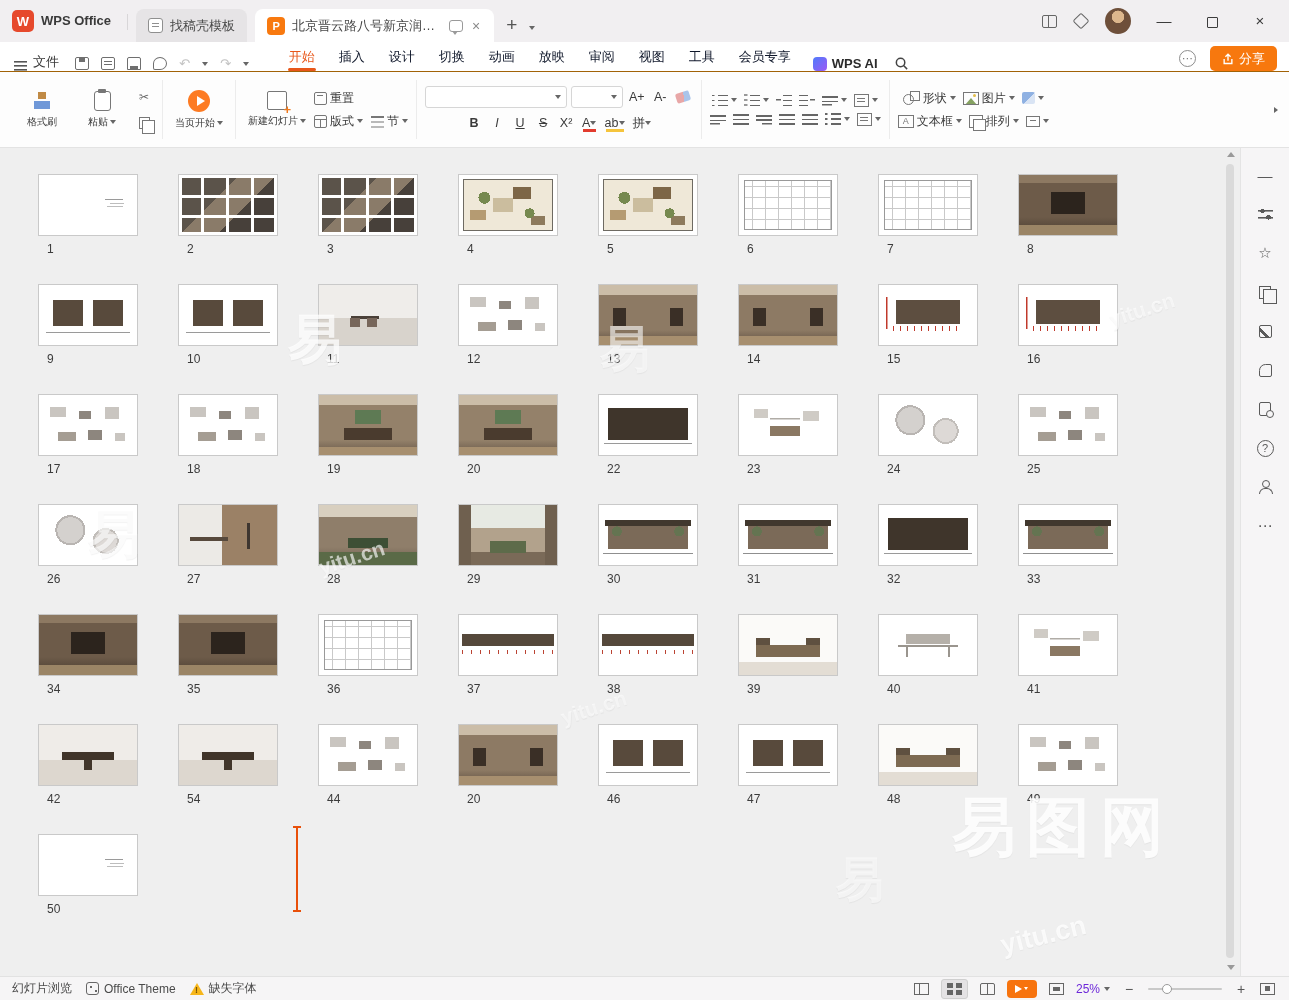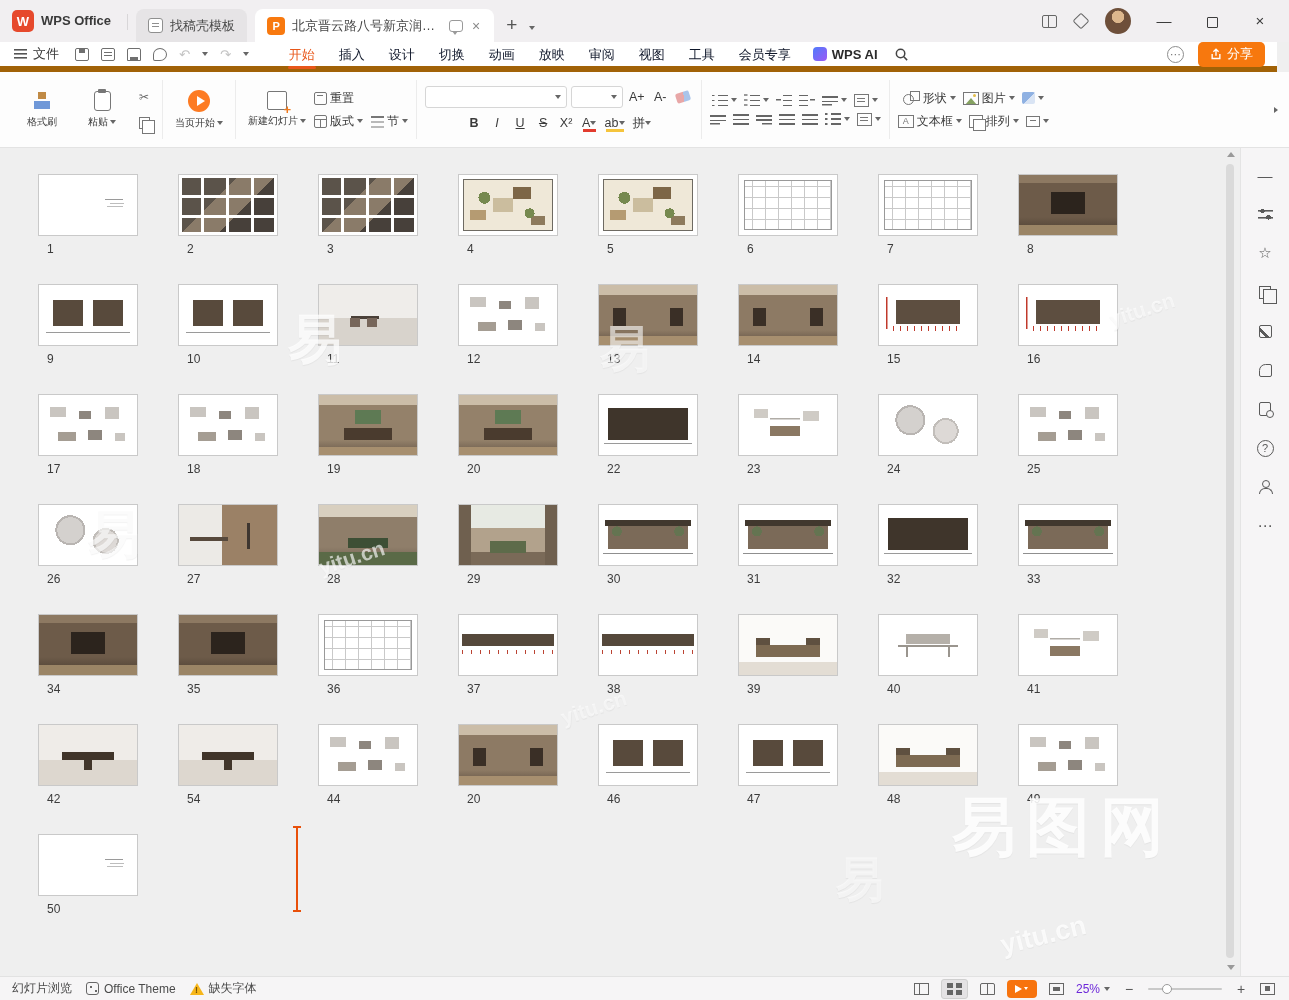--- a/index.html
+++ b/index.html
@@ -26,21 +26,21 @@
   .car{display:inline-block;width:0;height:0;border-left:3.5px solid transparent;border-right:3.5px solid transparent;border-top:4px solid #666}
   .tab-list-car{margin:0 0 12px 8px}
   .tb-right{margin-left:auto;display:flex;align-items:center;gap:18px;height:42px;padding-right:14px}
   .board-ic{width:15px;height:13px;border:1.4px solid #666;border-radius:2px;background:linear-gradient(#666 0 0) 4.5px 0/1.4px 100% no-repeat}
   .widget-ic{width:12px;height:12px;border:1.4px solid #666;transform:rotate(45deg);border-radius:2px}
   .avatar{width:26px;height:26px;border-radius:50%;background:radial-gradient(circle at 50% 34%,#dcb68c 0 6px,#6e4f3a 6.5px)}
   .winbtn{width:30px;text-align:center;font-size:15px;color:#3c3c3c;line-height:42px}
   .maxbox{display:inline-block;width:11px;height:11px;border:1.4px solid #3c3c3c;border-radius:1px;vertical-align:middle}
 
   
-  .menubar{position:absolute;top:42px;left:0;right:12px;height:30px;background:#fff;border-bottom:6px solid #a16207;display:flex;align-items:center;font-size:13px}
+  .menubar{position:absolute;top:42px;left:0;right:0;height:30px;background:#fff;border-bottom:1px solid #a16207;display:flex;align-items:flex-end;font-size:13px}
   .hamb{width:13px;height:10px;margin:0 6px 0 14px;background:linear-gradient(#555 0 0) 0 0/100% 1.6px no-repeat,linear-gradient(#555 0 0) 0 4px/100% 1.6px no-repeat,linear-gradient(#555 0 0) 0 8px/100% 1.6px no-repeat}
   .file-label{color:#3a3a3a;margin-right:16px}
   .qicons{display:flex;align-items:center;gap:12px;color:#bdbdbd}
   .qi{width:14px;height:13px;border:1.4px solid #6f6f6f;border-radius:2px}
   .qi.save{background:linear-gradient(#6f6f6f 0 0) 3px 0/6px 4px no-repeat}
   .qi.pdf{background:linear-gradient(#6f6f6f 0 0) 2px 3px/8px 1.4px no-repeat,linear-gradient(#6f6f6f 0 0) 2px 6px/8px 1.4px no-repeat}
   .qi.print{border-radius:2px 2px 0 0;background:linear-gradient(#6f6f6f 0 0) 2px 8px/8px 3px no-repeat}
   .qi.preview{border-radius:50% 50% 50% 2px}
   .undoredo{font-size:13px;color:#c3c3c3}
   .mtabs{display:flex;align-items:center;margin-left:28px;height:30px}

